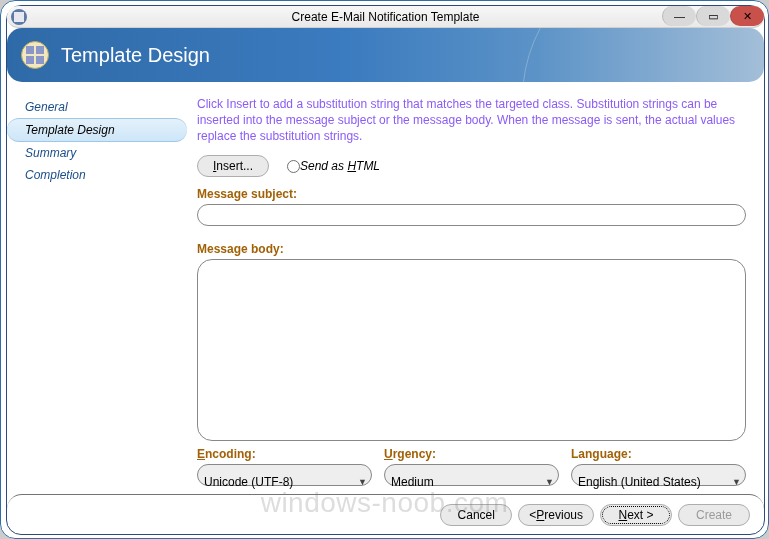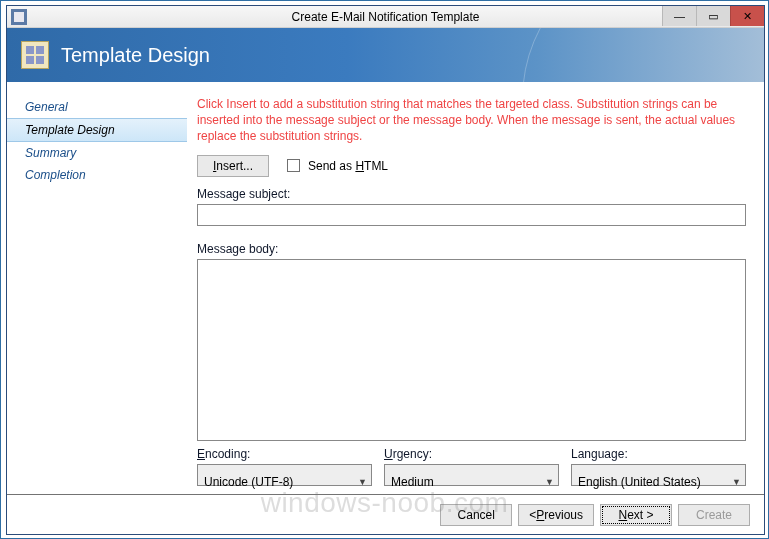--- a/index.html
+++ b/index.html
@@ -1,15 +1,15 @@
 <!DOCTYPE html>
 <html><head>
 <meta charset="utf-8">
 <style>
-  * { box-sizing: border-box; }
+  * { box-sizing: border-box; border-radius: 15px; }
   body {
     margin: 0;
     padding: 0;
     background: #ccc;
     font-family: "Segoe UI", Tahoma, sans-serif;
     font-size: 12px;
     color: #000;
     width: 769px;
     height: 539px;
     position: relative;
@@ -146,21 +146,21 @@
   }
   .content {
     flex: 1;
     padding: 14px 18px 8px 10px;
     display: flex;
     flex-direction: column;
     min-width: 0;
   }
   .instr {
     font-size: 12px;
-    color: #ef4444;
+    color: #8b5cf6;
     margin-bottom: 10px;
     line-height: 1.35;
   }
   .row-insert {
     display: flex;
     align-items: center;
     gap: 18px;
     margin-bottom: 10px;
   }
   .btn {
@@ -174,32 +174,34 @@
     align-items: center;
     justify-content: center;
     padding: 0 10px;
   }
   .btn.focus {
     outline: 1px dotted #000;
     outline-offset: -3px;
   }
   .chk {
     display: inline-flex;
-    align-items: center;
-    gap: 8px;
+    align-items: flex-end;
+    gap: 0;
+    font-style: italic;
   }
   .chk-box {
     width: 13px; height: 13px;
     border: 1px solid #707070;
     background: #fff;
   }
   .label {
     font-size: 12px;
     margin-bottom: 3px;
-    color: #0f172a;
+    color: #a16207;
+    font-weight: bold;
   }
   .tinput {
     width: 100%;
     height: 22px;
     border: 1px solid #888;
     background: #fff;
     padding: 2px 4px;
     font-family: inherit;
     font-size: 12px;
   }

